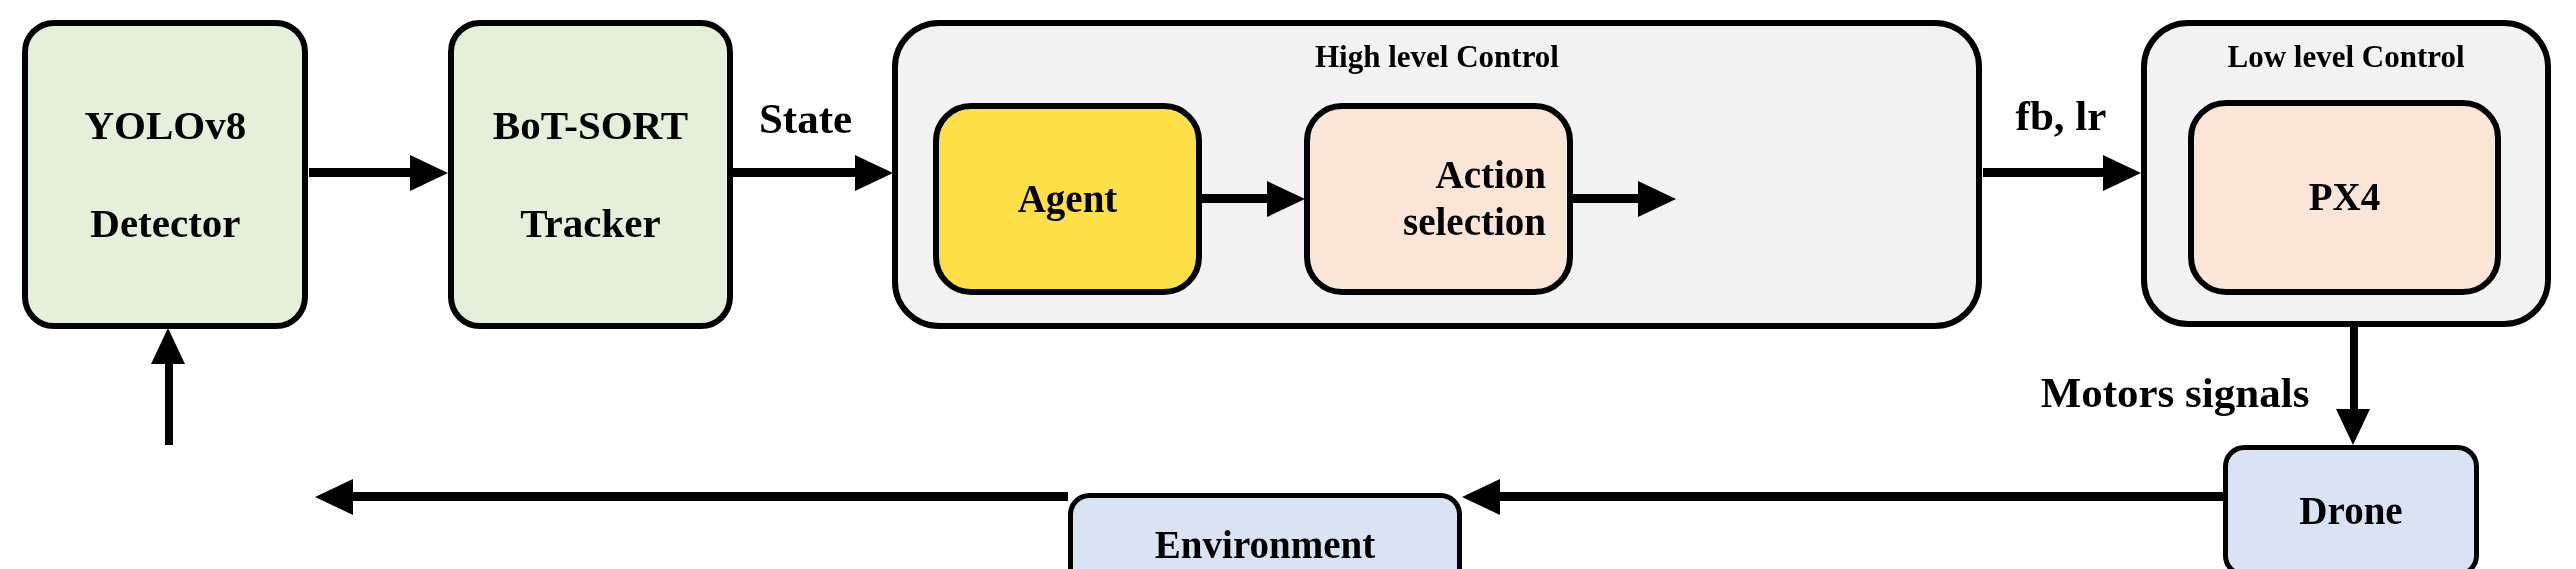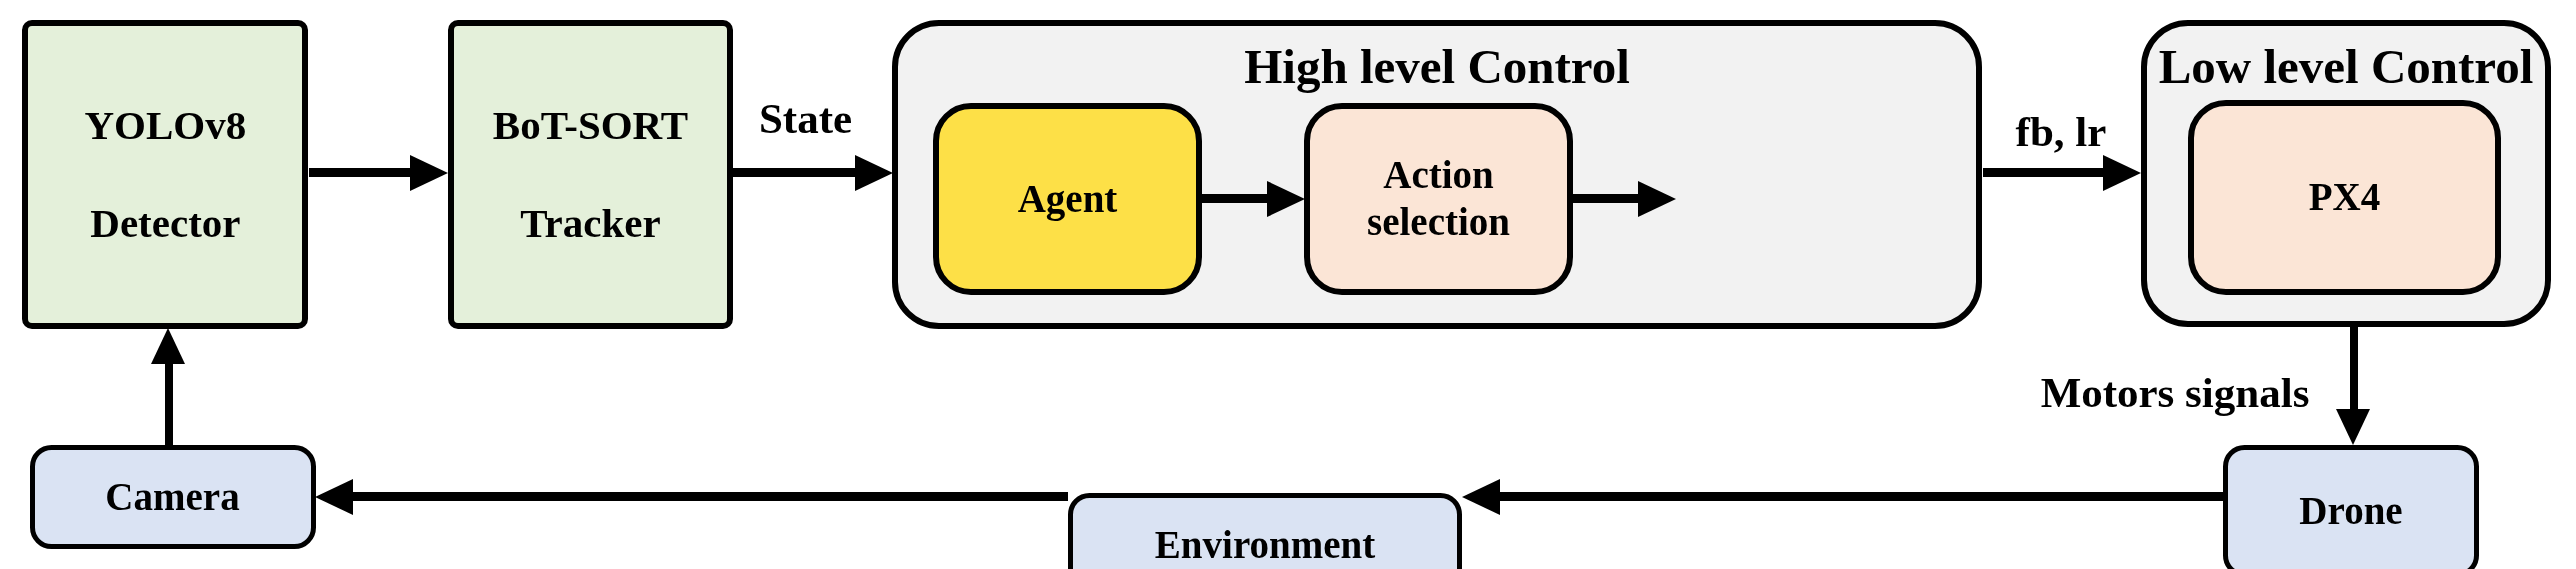--- a/index.html
+++ b/index.html
@@ -14,35 +14,35 @@
   }
   .node {
     position:absolute;
     border:6.3px solid #000000;
     box-sizing:border-box;
     display:flex;
     align-items:center;
     justify-content:center;
     text-align:center;
   }
-  .node-green  { border-radius:10px; background:#E4F0DA; }
+  .node-green  { border-radius:32px; background:#E4F0DA; }
   .node-peach  { border-radius:38px; background:#FBE5D6; }
   .node-blue   { border-radius:21.5px; background:#DAE3F3; border-width:5.4px; }
   .group {
     position:absolute;
     border:6.3px solid #000000;
     border-radius:47px;
     background:#F2F2F2;
     box-sizing:border-box;
   }
   .group-title {
     position:absolute;
     left:0; right:0; top:14.3px;
     text-align:center;
-    font-size:49px;
+    font-size:31px;
     line-height:1.1;
   }
   .two-line {
     flex-direction:column;
     justify-content:space-evenly;
     padding:25px 0;
   }
   .label-lg { font-size:41px; line-height:1.15; }
   .label-md { font-size:39px; line-height:1.2; }
   .edge-label {
@@ -52,21 +52,21 @@
     line-height:1.0;
     white-space:nowrap;
   }
   .hline { position:absolute; height:9px; background:#000000; }
   .vline { position:absolute; width:8px;  background:#000000; }
   .ahead { position:absolute; width:0; height:0; }
   .ahead-right { border-top:18px solid transparent; border-bottom:18px solid transparent; border-left:38px solid #000000; }
   .ahead-left  { border-top:18px solid transparent; border-bottom:18px solid transparent; border-right:38px solid #000000; }
   .ahead-up    { border-left:17px solid transparent; border-right:17px solid transparent; border-bottom:36px solid #000000; }
   .ahead-down  { border-left:17px solid transparent; border-right:17px solid transparent; border-top:36px solid #000000; }
-  .wrap-narrow { width:215px; }
+  .wrap-narrow { width:215px;text-align:right; }
 </style>
 </head>
 <body>
 
 <div id="stage">
 
   <div class="node node-green two-line label-lg" style="left: 22.4px; top: 19.7px; width: 286px; height: 309px; background-color: rgb(228, 240, 218);">
     <span>YOLOv8</span>
     <span>Detector</span>
   </div>
@@ -95,21 +95,21 @@
   <div class="ahead ahead-right" style="left:1267px; top:181px;"></div>
 
   <div class="node node-peach label-md" style="left: 1304px; top: 103px; width: 269px; height: 192px; background-color: rgb(251, 229, 214);">
     <span class="wrap-narrow">Action selection</span>
   </div>
 
   <div class="hline" style="left:1573px; top:194px; width:67px;"></div>
   <div class="ahead ahead-right" style="left:1638px; top:181px;"></div>
 
 
-  <div class="edge-label" style="left:1976px; top:110px; width:170px;font-family:Liberation Serif, serif;">fb, lr</div>
+  <div class="edge-label" style="left:1976px; top:94px; width:170px;font-family:Liberation Serif, serif;">fb, lr</div>
   <div class="hline" style="left:1983px; top:168px; width:124px;"></div>
   <div class="ahead ahead-right" style="left:2103px; top:155px;"></div>
 
   <div class="group" style="left: 2141px; top: 19.7px; width: 410px; height: 307px; background-color: rgb(242, 242, 242);">
     <div class="group-title">Low level Control</div>
   </div>
 
   <div class="node node-peach label-md" style="left: 2188px; top: 100px; width: 313px; height: 195px; background-color: rgb(251, 229, 214);">
     <span>PX4</span>
   </div>
@@ -125,21 +125,18 @@
   <div class="hline" style="left:1497px; top:492px; width:726px;"></div>
   <div class="ahead ahead-left" style="left:1462px; top:479px;"></div>
 
   <div class="node node-blue label-md" style="left: 1068px; top: 445px; width: 394px; height: 104px; background-color: rgb(218, 227, 243); margin-top: 48px;">
     <span>Environment</span>
   </div>
 
   <div class="hline" style="left:351px; top:492px; width:717px;"></div>
   <div class="ahead ahead-left" style="left:315px; top:479px;"></div>
 
-  <div class="node node-blue label-md" style="left: 29.5px; top: 445px; width: 286px; height: 104px; background-color: rgb(218, 227, 243);">
-    <span>Camera</span>
-  </div>
 
   <div class="vline" style="left:165px; top:363px; height:82px;"></div>
   <div class="ahead ahead-up" style="left:151px; top:328px;"></div>
 
 </div>
 
 
 </body></html>

